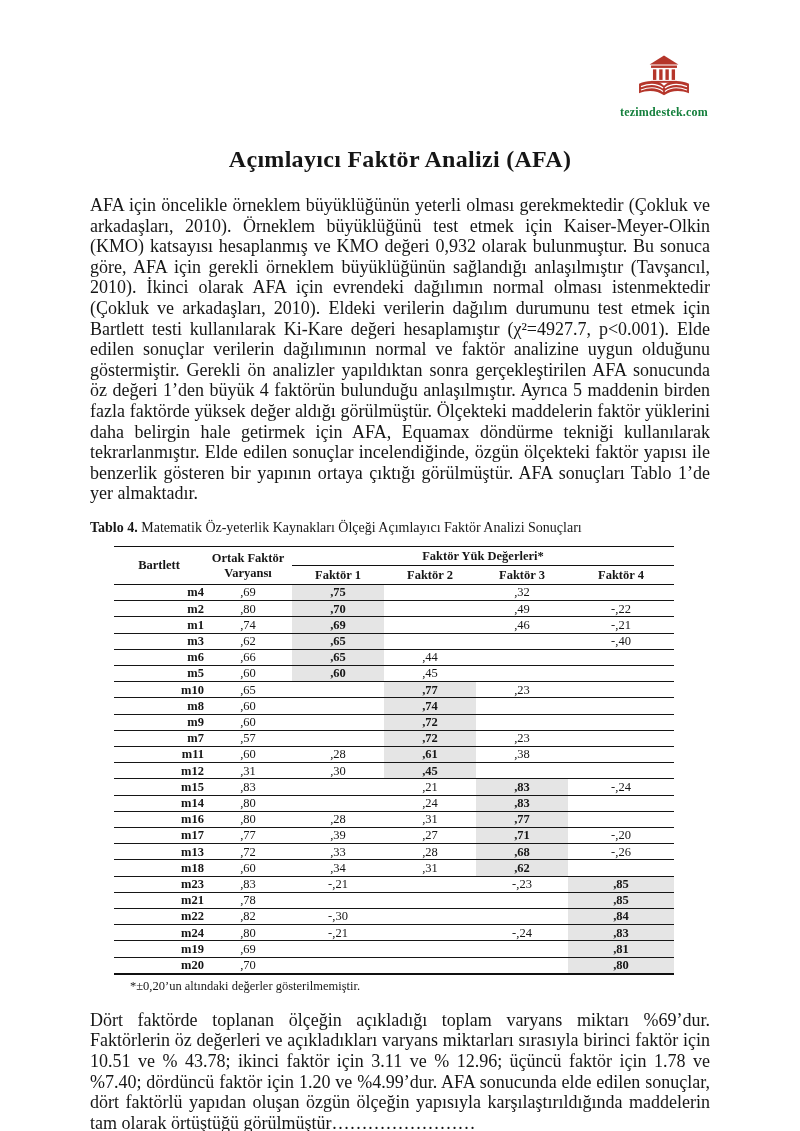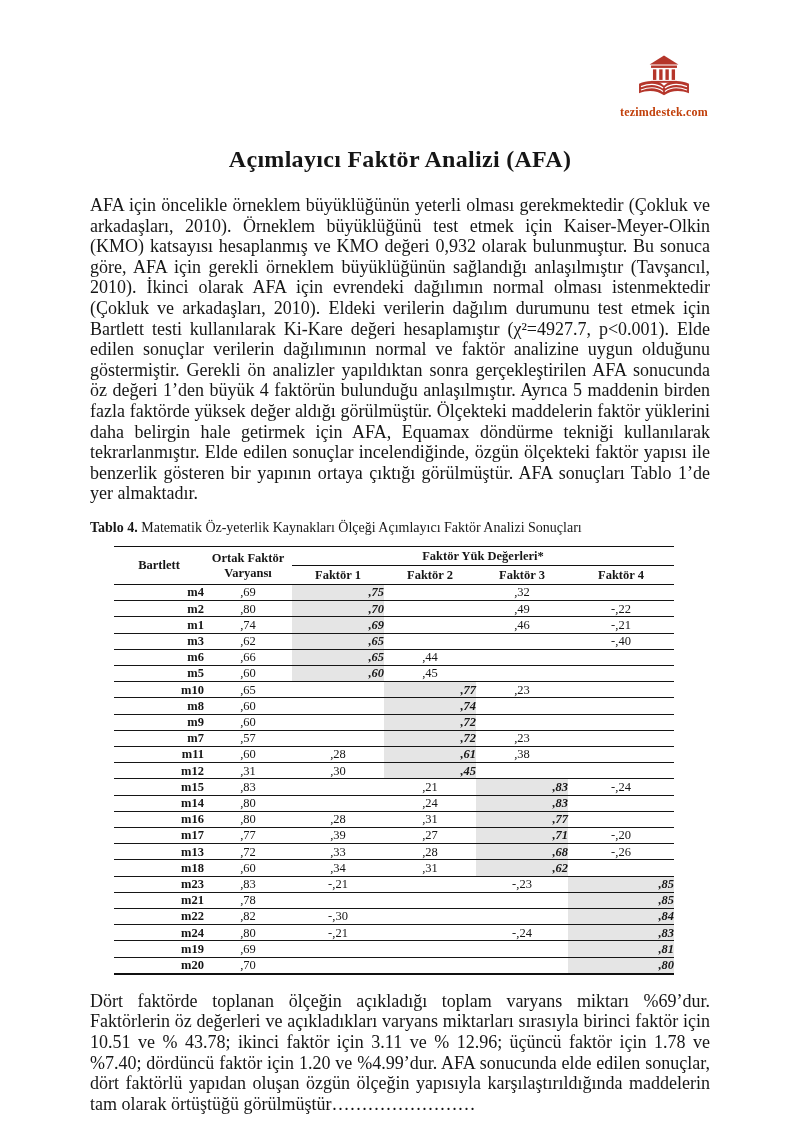--- a/index.html
+++ b/index.html
@@ -18,21 +18,21 @@
   }
   .content{padding:0 90px;}
   
   .logo{
     position:absolute;top:54px;right:88px;width:96px;
     text-align:center;color:var(--logo-color);
   }
   .logo svg{display:block;margin:0 auto;}
   .logo-text{
     display:block;margin-top:3px;
-    font-size:12px;font-weight:bold;color:#c2410c;
+    font-size:12px;font-weight:bold;color:#15803d;
     letter-spacing:0.2px;
   }
   
   h1.title{
     margin:146px 0 0 0;
     text-align:center;
     font-size:24px;
     font-weight:bold;
     letter-spacing:0.3px;
   }
@@ -77,22 +77,20 @@
     text-align:center;
     padding:0.5px 0;
     line-height:14.2px;
     border-bottom:1px solid #161616;
     white-space:nowrap;
   }
   table.afa td.madde{font-weight:bold;text-align:right;}
   table.afa td.hl{
     background:var(--hl-color);
     font-weight:bold;
-    font-style:italic;
-    text-align:right;
   }
   .footnote{
     margin:3px 0 0 40px;
     font-size:12.5px;
     line-height:16px;
   }
 </style>
 </head>
 <body>
 
@@ -341,17 +339,18 @@
             <td class="madde">m20</td>
             <td>,70</td>
             <td></td>
             <td></td>
             <td></td>
             <td class="hl">,80</td>
           </tr>
         </tbody>
     </table>
 
+    <p class="footnote">*±0,20’un altındaki değerler gösterilmemiştir.</p>
 
     <p class="body-par second">Dört faktörde toplanan ölçeğin açıkladığı toplam varyans miktarı %69’dur. Faktörlerin öz değerleri ve açıkladıkları varyans miktarları sırasıyla birinci faktör için 10.51 ve % 43.78; ikinci faktör için 3.11 ve % 12.96; üçüncü faktör için 1.78 ve %7.40; dördüncü faktör için 1.20 ve %4.99’dur. AFA sonucunda elde edilen sonuçlar, dört faktörlü yapıdan oluşan özgün ölçeğin yapısıyla karşılaştırıldığında maddelerin tam olarak örtüştüğü görülmüştür……………………</p>
   </div>
 
 </div>
 
 </body></html>

